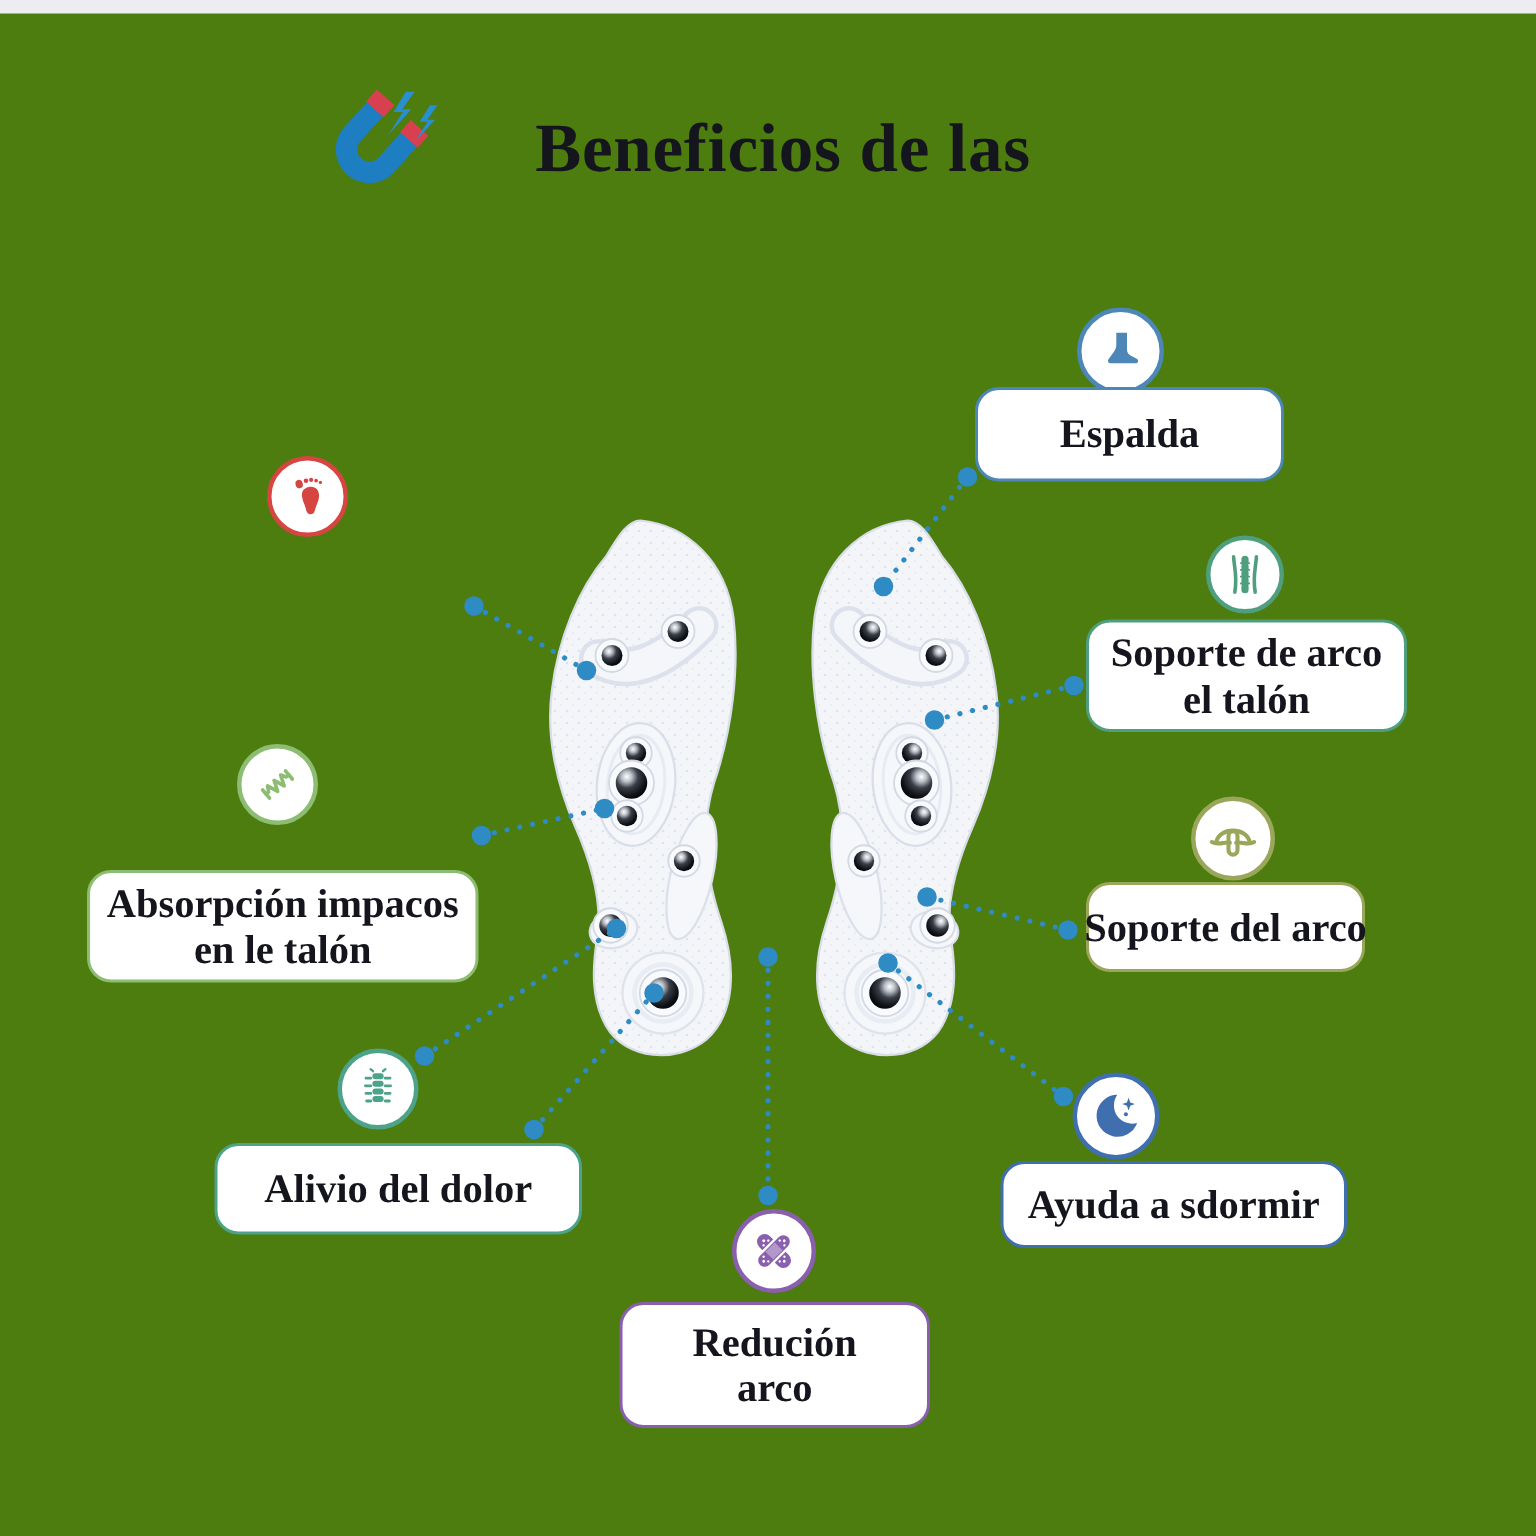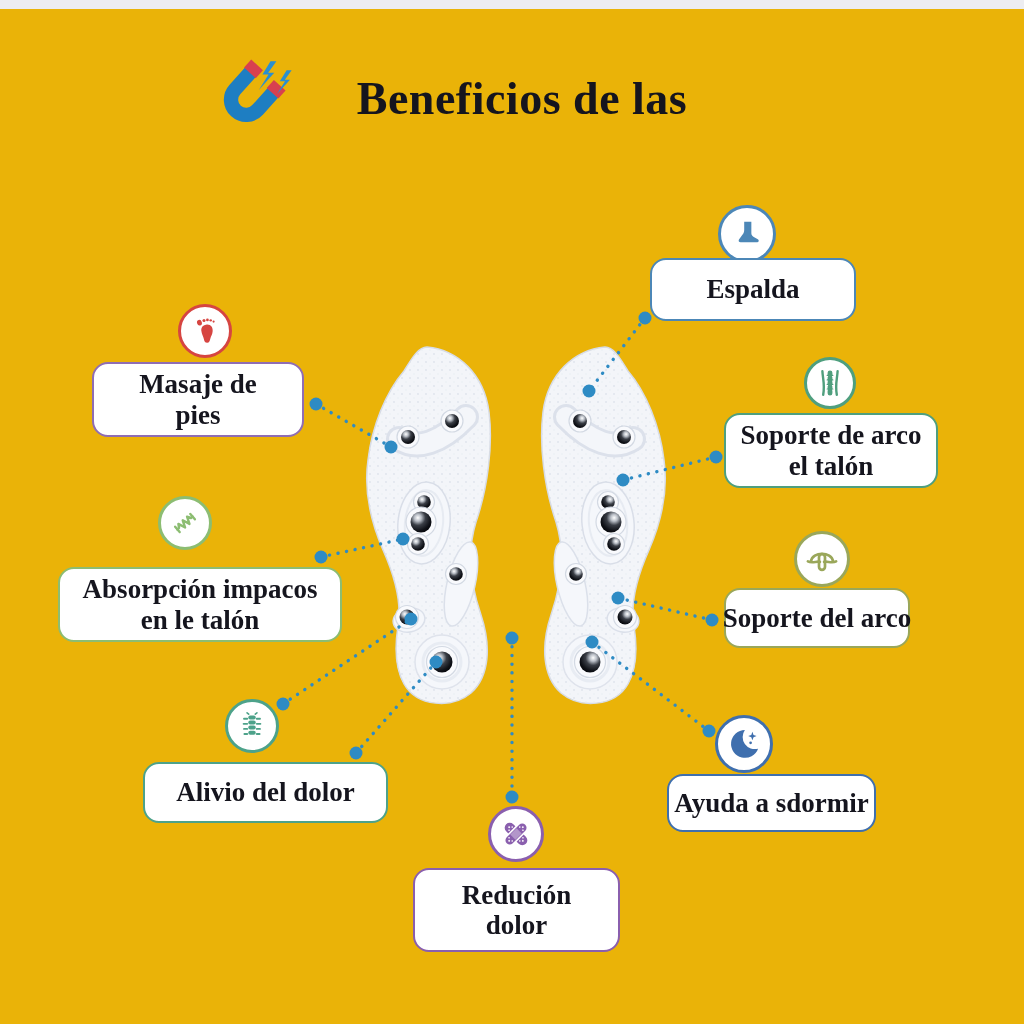--- a/index.html
+++ b/index.html
@@ -1,16 +1,16 @@
 <!DOCTYPE html>
 <html><head>
 <meta charset="utf-8">
 <style>
   html,body{margin:0;padding:0;background:#ffffff;}
-  #stage{position:relative;width:1024px;height:1024px;background:#eab308;overflow:hidden;
+  #stage{position:relative;width:1024px;height:1024px;background:#4d7c0f;overflow:hidden;
          font-family:"Liberation Serif", serif;text-decoration:underline;}
   .top-strip{position:absolute;left:0;top:0;width:1024px;height:9px;background:#ededf1;}
   .scene{position:absolute;left:0;top:0;}
   .title-text{position:absolute;left:242px;top:72px;width:560px;text-align:center;
               font-weight:bold;font-size:46px;line-height:1.17;color:#15151e;letter-spacing:.5px;}
   .magnet-wrap{position:absolute;left:206px;top:54px;width:86px;height:86px;}
   .callout{position:absolute;background:#ffffff;border:2.5px solid #888;border-radius:16px;
            display:flex;flex-direction:column;align-items:center;justify-content:center;
            text-align:center;font-weight:bold;font-size:27px;line-height:1.13;color:#15151e;
            box-sizing:border-box;padding:2px 4px;}
@@ -191,50 +191,46 @@
     <span></span>
   </div>
 
   <div class="icon-circle" style="left: 715px; top: 715px; width: 58px; height: 58px; border-color: rgb(63, 111, 174); color: rgb(63, 111, 174);">
     <svg width="36" height="36" viewBox="0 0 24 24" fill="currentColor">
       <path d="M12.6 2.6 a9.3 9.3 0 1 0 8.8 12.5 a8.1 8.1 0 0 1 -8.8 -12.5 z"></path>
       <path d="M17.6 3.9 l.75 2.05 2.05 .75 -2.05 .75 -.75 2.05 -.75 -2.05 -2.05 -.75 2.05 -.75 z"></path>
       <circle cx="16.4" cy="11.2" r="0.9"></circle>
     </svg>
   </div>
-  <div class="callout" style="left: 667px; top: 774px; width: 209px; height: 58px; border-color: rgb(63, 111, 174);">
+  <div class="callout" style="left: 667px; top: 774px; width: 231px; height: 58px; border-color: rgb(63, 111, 174);">
     <span>Ayuda a sdormir</span>
     <span></span>
   </div>
 
   <div class="icon-circle" style="left: 178px; top: 304px; width: 54px; height: 54px; border-color: rgb(214, 69, 65); color: rgb(214, 69, 65);">
     <svg width="33" height="33" viewBox="0 0 24 24" fill="currentColor">
       <path d="M12.4 7 c3.4 -.5 5.1 1.8 4.8 4.9 c-.2 2.3 -1.2 3.5 -1.7 5.4 c-.4 1.6 -.7 2.9 -2.3 2.9 c-1.6 0 -2.1 -1.3 -2.4 -2.8 c-.4 -1.9 -1.5 -3.2 -1.8 -5.7 c-.4 -2.7 1 -4.3 3.4 -4.7 z"></path>
       <ellipse cx="7.6" cy="5.6" rx="1.75" ry="2.05" transform="rotate(-18 7.6 5.6)"></ellipse>
       <circle cx="10.9" cy="4" r="1.1"></circle>
       <circle cx="13.4" cy="3.6" r="1"></circle>
       <circle cx="15.8" cy="3.9" r="0.9"></circle>
       <circle cx="17.9" cy="4.8" r="0.8"></circle>
     </svg>
   </div>
-  <div class="callout" style="left: 92px; top: 362px; width: 212px; height: 75px; border-color: rgb(143, 109, 180);">
-    <span>Masaje de</span>
-    <span>pies</span>
-  </div>
 
   <div class="icon-circle" style="left: 158px; top: 496px; width: 54px; height: 54px; border-color: rgb(140, 189, 114); color: rgb(140, 189, 114);">
     <svg width="34" height="34" viewBox="0 0 24 24" fill="none" stroke="currentColor" stroke-width="1.7" stroke-linecap="round" stroke-linejoin="round">
       <g transform="rotate(-40 12 12)">
         <path d="M5 9.5 V14.5"></path>
         <path d="M5 12 h1.5 l1.5 -2.5 l2 5 l2 -5 l2 5 l2 -5 l1.5 2.5 h1.5"></path>
         <path d="M19 9.5 V14.5"></path>
       </g>
     </svg>
   </div>
-  <div class="callout" style="left: 58px; top: 567px; width: 284px; height: 75px; border-color: rgb(140, 189, 114);">
+  <div class="callout" style="left: 58px; top: 580px; width: 261px; height: 75px; border-color: rgb(140, 189, 114);">
     <span>Absorpción impacos</span>
     <span>en le talón</span>
   </div>
 
   <div class="icon-circle" style="left: 225px; top: 699px; width: 54px; height: 54px; border-color: rgb(77, 162, 138); color: rgb(77, 162, 138);">
     <svg width="32" height="32" viewBox="0 0 24 24" fill="currentColor" stroke="currentColor">
       <rect x="9.2" y="4.1" width="5.6" height="3" rx="1.5" stroke="none"></rect>
       <rect x="9.2" y="7.9" width="5.6" height="3" rx="1.5" stroke="none"></rect>
       <rect x="9.2" y="11.7" width="5.6" height="3" rx="1.5" stroke="none"></rect>
       <rect x="9.2" y="15.5" width="5.6" height="3" rx="1.5" stroke="none"></rect>
@@ -266,16 +262,16 @@
           <circle cx="18.1" cy="12" r="0.6" fill="#ffffff"></circle>
         <circle cx="7.2" cy="10.6" r="0.5" fill="#ffffff"></circle>
           <circle cx="7.2" cy="13.4" r="0.5" fill="#ffffff"></circle>
         <circle cx="16.8" cy="10.6" r="0.5" fill="#ffffff"></circle>
           <circle cx="16.8" cy="13.4" r="0.5" fill="#ffffff"></circle>
       </g>
     </svg>
   </div>
   <div class="callout" style="left: 413px; top: 868px; width: 207px; height: 84px; border-color: rgb(138, 95, 174);">
     <span>Redución</span>
-    <span>dolor</span>
+    <span>arco</span>
   </div>
 
 </div>
 
 </body></html>

